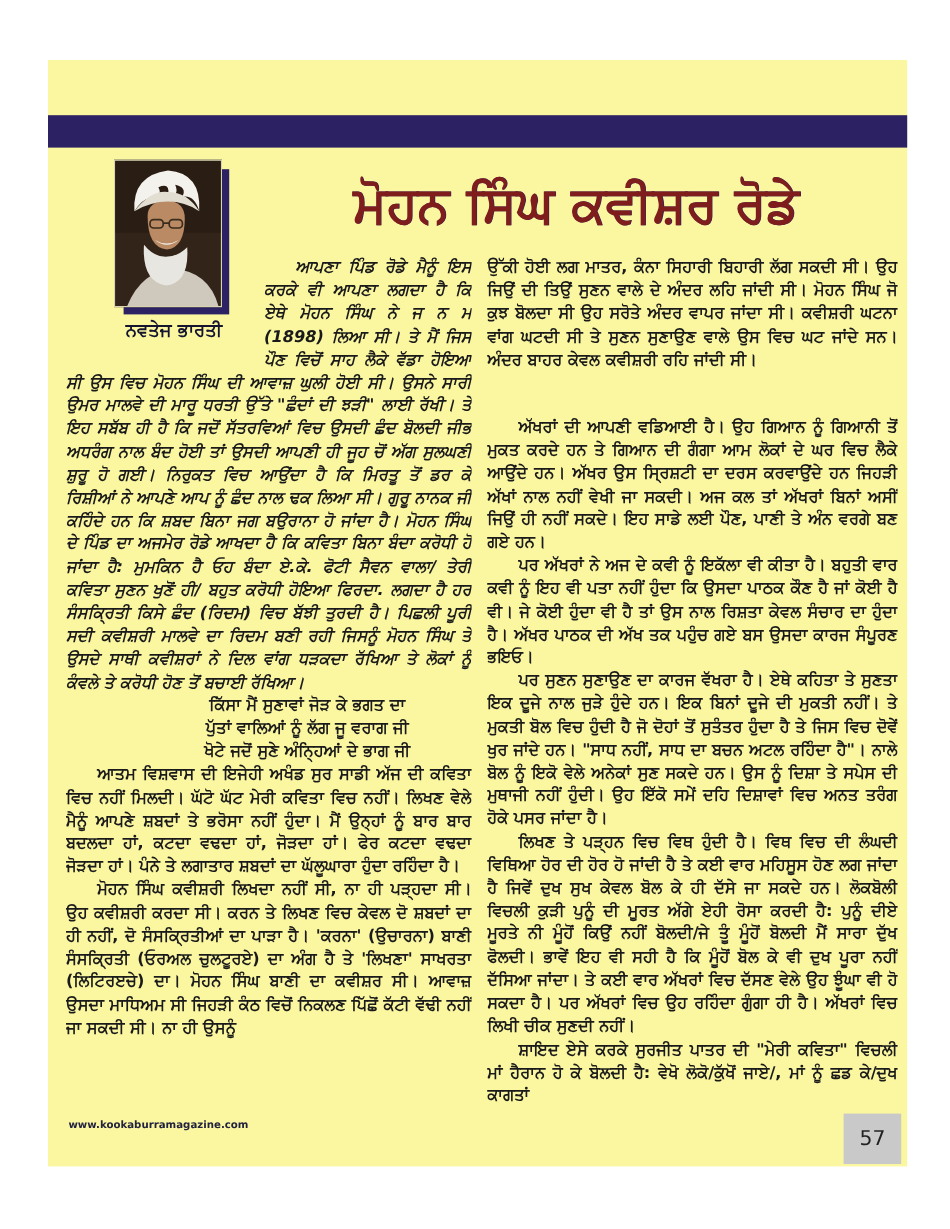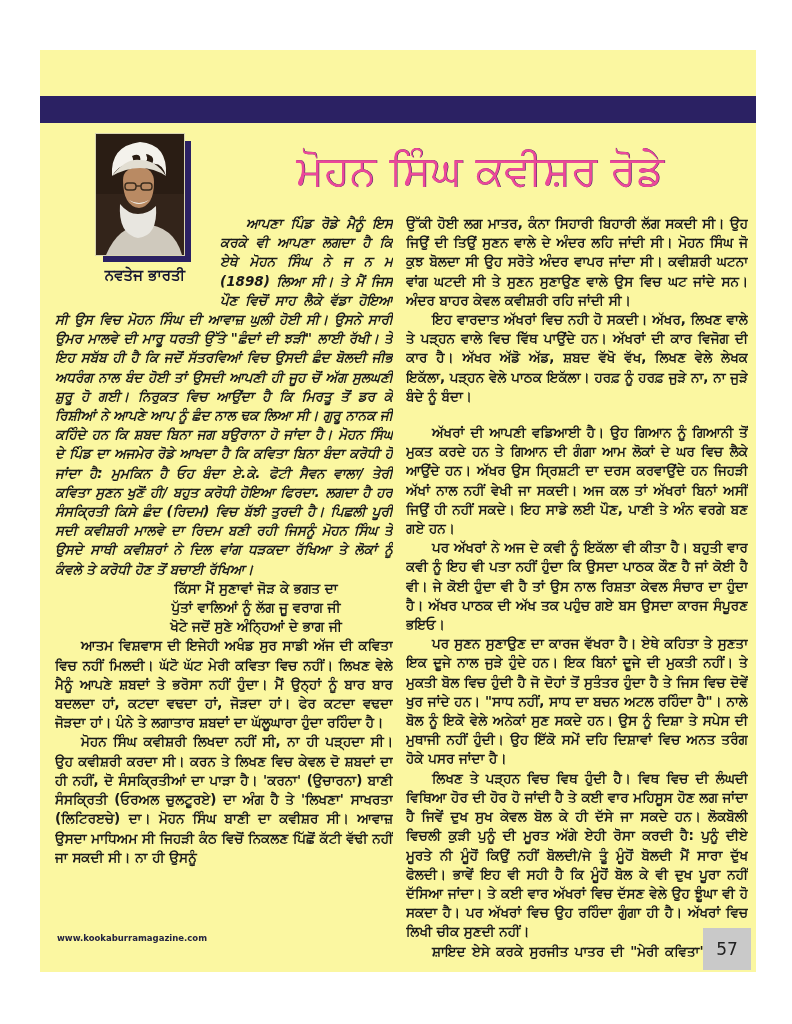--- a/index.html
+++ b/index.html
@@ -8,32 +8,32 @@
   .sheet{position:absolute;left:40px;top:50px;width:716px;height:922px;background:#FBF7A1;}
   .navy-bar{position:absolute;left:40px;top:96px;width:716px;height:27px;background:#2B2163;}
   .photo-shadow{position:absolute;left:103px;top:141px;width:88px;height:121px;background:#2B2163;}
   .photo{position:absolute;left:95px;top:133px;width:88px;height:121px;overflow:hidden;
          border:1px solid #d8d4b0;background:#32241a;}
   .photo svg{display:block;}
   .photo-caption{position:absolute;left:70px;top:266px;width:150px;text-align:center;
                  font-weight:bold;font-size:15px;color:#151530;}
   .page-title{position:absolute;left:210px;top:134px;width:540px;height:72px;
               display:flex;align-items:center;justify-content:center;
-              font-size:42px;font-weight:normal;color:#ec4899;white-space:nowrap;
+              font-size:42px;font-weight:bold;color:#7f1d1d;white-space:nowrap;
               text-shadow:0.5px 0 0 #2B2163;}
   .col{position:absolute;top:214px;overflow:hidden;color:#1A1A1A;
        font-size:13.5px;line-height:19.2px;font-weight:bold;}
   .col-left{left:55px;width:338px;height:715px;}
   .col-right{left:406px;width:342px;height:748px;}
   .float-spacer{float:left;width:165px;height:86px;}
   .para{margin:0;text-align:justify;text-indent:26px;}
   .para.first{text-indent:26px;font-style:italic;}
   .para.noindent{text-indent:0;}
   .para.verse{text-align:center;text-indent:0;margin-left:64px;}
-  .para.gap-before{margin-top:17px;}
+  .para.gap-before{margin-top:37px;}
   .footer-url{position:absolute;left:57px;top:933px;font-size:8.5px;font-weight:bold;color:#23233f;}
   .footer-brand{position:absolute;left:440px;top:933px;width:258px;text-align:right;
                 font-size:15px;font-weight:bold;color:#2B2163;}
   .page-num-box{position:absolute;left:703px;top:928px;width:48px;height:42px;background:#C9C9C9;
                 display:flex;align-items:center;justify-content:center;
                 font-size:17px;color:#222;}
 </style>
 </head>
 <body>
 
@@ -76,21 +76,20 @@
   <p class="para body first">ਆਪਣਾ ਪਿੰਡ ਰੋਡੇ ਮੈਨੂੰ ਇਸ ਕਰਕੇ ਵੀ ਆਪਣਾ ਲਗਦਾ ਹੈ ਕਿ ਏਥੇ ਮੋਹਨ ਸਿੰਘ ਨੇ ਜ ਨ ਮ (1898) ਲਿਆ ਸੀ। ਤੇ ਮੈਂ ਜਿਸ ਪੌਣ ਵਿਚੋਂ ਸਾਹ ਲੈਕੇ ਵੱਡਾ ਹੋਇਆ ਸੀ ਉਸ ਵਿਚ ਮੋਹਨ ਸਿੰਘ ਦੀ ਆਵਾਜ਼ ਘੁਲੀ ਹੋਈ ਸੀ। ਉਸਨੇ ਸਾਰੀ ਉਮਰ ਮਾਲਵੇ ਦੀ ਮਾਰੂ ਧਰਤੀ ਉੱਤੇ "ਛੰਦਾਂ ਦੀ ਝੜੀ" ਲਾਈ ਰੱਖੀ। ਤੇ ਇਹ ਸਬੱਬ ਹੀ ਹੈ ਕਿ ਜਦੋਂ ਸੱਤਰਵਿਆਂ ਵਿਚ ਉਸਦੀ ਛੰਦ ਬੋਲਦੀ ਜੀਭ ਅਧਰੰਗ ਨਾਲ ਬੰਦ ਹੋਈ ਤਾਂ ਉਸਦੀ ਆਪਣੀ ਹੀ ਜੂਹ ਚੋਂ ਅੱਗ ਸੁਲਘਣੀ ਸ਼ੁਰੂ ਹੋ ਗਈ। ਨਿਰੁਕਤ ਵਿਚ ਆਉਂਦਾ ਹੈ ਕਿ ਮਿਰਤੂ ਤੋਂ ਡਰ ਕੇ ਰਿਸ਼ੀਆਂ ਨੇ ਆਪਣੇ ਆਪ ਨੂੰ ਛੰਦ ਨਾਲ ਢਕ ਲਿਆ ਸੀ। ਗੁਰੂ ਨਾਨਕ ਜੀ ਕਹਿੰਦੇ ਹਨ ਕਿ ਸ਼ਬਦ ਬਿਨਾ ਜਗ ਬਉਰਾਨਾ ਹੋ ਜਾਂਦਾ ਹੈ। ਮੋਹਨ ਸਿੰਘ ਦੇ ਪਿੰਡ ਦਾ ਅਜਮੇਰ ਰੋਡੇ ਆਖਦਾ ਹੈ ਕਿ ਕਵਿਤਾ ਬਿਨਾ ਬੰਦਾ ਕਰੋਧੀ ਹੋ ਜਾਂਦਾ ਹੈ: ਮੁਮਕਿਨ ਹੈ ਓਹ ਬੰਦਾ ਏ.ਕੇ. ਫੋਟੀ ਸੈਵਨ ਵਾਲਾ/ ਤੇਰੀ ਕਵਿਤਾ ਸੁਣਨ ਖੁਣੋਂ ਹੀ/ ਬਹੁਤ ਕਰੋਧੀ ਹੋਇਆ ਫਿਰਦਾ. ਲਗਦਾ ਹੈ ਹਰ ਸੰਸਕ੍ਰਿਤੀ ਕਿਸੇ ਛੰਦ (ਰਿਦਮ) ਵਿਚ ਬੱਝੀ ਤੁਰਦੀ ਹੈ। ਪਿਛਲੀ ਪੂਰੀ ਸਦੀ ਕਵੀਸ਼ਰੀ ਮਾਲਵੇ ਦਾ ਰਿਦਮ ਬਣੀ ਰਹੀ ਜਿਸਨੂੰ ਮੋਹਨ ਸਿੰਘ ਤੇ ਉਸਦੇ ਸਾਥੀ ਕਵੀਸ਼ਰਾਂ ਨੇ ਦਿਲ ਵਾਂਗ ਧੜਕਦਾ ਰੱਖਿਆ ਤੇ ਲੋਕਾਂ ਨੂੰ ਕੰਵਲੇ ਤੇ ਕਰੋਧੀ ਹੋਣ ਤੋਂ ਬਚਾਈ ਰੱਖਿਆ।</p>
       <p class="para verse">ਕਿੱਸਾ ਮੈਂ ਸੁਣਾਵਾਂ ਜੋੜ ਕੇ ਭਗਤ ਦਾ</p>
       <p class="para verse">ਪੁੱਤਾਂ ਵਾਲਿਆਂ ਨੂੰ ਲੱਗ ਜੂ ਵਰਾਗ ਜੀ</p>
       <p class="para verse">ਖੋਟੇ ਜਦੋਂ ਸੁਣੇ ਅੰਨ੍ਹਿਆਂ ਦੇ ਭਾਗ ਜੀ</p>
       <p class="para body">ਆਤਮ ਵਿਸ਼ਵਾਸ ਦੀ ਇਜੇਹੀ ਅਖੰਡ ਸੁਰ ਸਾਡੀ ਅੱਜ ਦੀ ਕਵਿਤਾ ਵਿਚ ਨਹੀਂ ਮਿਲਦੀ। ਘੱਟੋ ਘੱਟ ਮੇਰੀ ਕਵਿਤਾ ਵਿਚ ਨਹੀਂ। ਲਿਖਣ ਵੇਲੇ ਮੈਨੂੰ ਆਪਣੇ ਸ਼ਬਦਾਂ ਤੇ ਭਰੋਸਾ ਨਹੀਂ ਹੁੰਦਾ। ਮੈਂ ਉਨ੍ਹਾਂ ਨੂੰ ਬਾਰ ਬਾਰ ਬਦਲਦਾ ਹਾਂ, ਕਟਦਾ ਵਢਦਾ ਹਾਂ, ਜੋੜਦਾ ਹਾਂ। ਫੇਰ ਕਟਦਾ ਵਢਦਾ ਜੋੜਦਾ ਹਾਂ। ਪੰਨੇ ਤੇ ਲਗਾਤਾਰ ਸ਼ਬਦਾਂ ਦਾ ਘੱਲੂਘਾਰਾ ਹੁੰਦਾ ਰਹਿੰਦਾ ਹੈ।</p>
       <p class="para body">ਮੋਹਨ ਸਿੰਘ ਕਵੀਸ਼ਰੀ ਲਿਖਦਾ ਨਹੀਂ ਸੀ, ਨਾ ਹੀ ਪੜ੍ਹਦਾ ਸੀ। ਉਹ ਕਵੀਸ਼ਰੀ ਕਰਦਾ ਸੀ। ਕਰਨ ਤੇ ਲਿਖਣ ਵਿਚ ਕੇਵਲ ਦੋ ਸ਼ਬਦਾਂ ਦਾ ਹੀ ਨਹੀਂ, ਦੋ ਸੰਸਕ੍ਰਿਤੀਆਂ ਦਾ ਪਾੜਾ ਹੈ। 'ਕਰਨਾ' (ਉਚਾਰਨਾ) ਬਾਣੀ ਸੰਸਕ੍ਰਿਤੀ (ਓਰਅਲ ਚੁਲਟੂਰਏ) ਦਾ ਅੰਗ ਹੈ ਤੇ 'ਲਿਖਣਾ' ਸਾਖਰਤਾ (ਲਿਟਿਰੲਚੇ) ਦਾ। ਮੋਹਨ ਸਿੰਘ ਬਾਣੀ ਦਾ ਕਵੀਸ਼ਰ ਸੀ। ਆਵਾਜ਼ ਉਸਦਾ ਮਾਧਿਅਮ ਸੀ ਜਿਹੜੀ ਕੰਠ ਵਿਚੋਂ ਨਿਕਲਣ ਪਿੱਛੋਂ ਕੱਟੀ ਵੱਢੀ ਨਹੀਂ ਜਾ ਸਕਦੀ ਸੀ। ਨਾ ਹੀ ਉਸਨੂੰ</p>
     </div>
 
   <div class="col col-right" id="right-column">
       <p class="para body noindent">ਉੱਕੀ ਹੋਈ ਲਗ ਮਾਤਰ, ਕੰਨਾ ਸਿਹਾਰੀ ਬਿਹਾਰੀ ਲੱਗ ਸਕਦੀ ਸੀ। ਉਹ ਜਿਉਂ ਦੀ ਤਿਉਂ ਸੁਣਨ ਵਾਲੇ ਦੇ ਅੰਦਰ ਲਹਿ ਜਾਂਦੀ ਸੀ। ਮੋਹਨ ਸਿੰਘ ਜੋ ਕੁਝ ਬੋਲਦਾ ਸੀ ਉਹ ਸਰੋਤੇ ਅੰਦਰ ਵਾਪਰ ਜਾਂਦਾ ਸੀ। ਕਵੀਸ਼ਰੀ ਘਟਨਾ ਵਾਂਗ ਘਟਦੀ ਸੀ ਤੇ ਸੁਣਨ ਸੁਣਾਉਣ ਵਾਲੇ ਉਸ ਵਿਚ ਘਟ ਜਾਂਦੇ ਸਨ। ਅੰਦਰ ਬਾਹਰ ਕੇਵਲ ਕਵੀਸ਼ਰੀ ਰਹਿ ਜਾਂਦੀ ਸੀ।</p>
-      <p class="para body">ਇਹ ਵਾਰਦਾਤ ਅੱਖਰਾਂ ਵਿਚ ਨਹੀ ਹੋ ਸਕਦੀ। ਅੱਖਰ, ਲਿਖਣ ਵਾਲੇ ਤੇ ਪੜ੍ਹਨ ਵਾਲੇ ਵਿਚ ਵਿੱਥ ਪਾਉਂਦੇ ਹਨ। ਅੱਖਰਾਂ ਦੀ ਕਾਰ ਵਿਜੋਗ ਦੀ ਕਾਰ ਹੈ। ਅੱਖਰ ਅੱਡੋ ਅੱਡ, ਸ਼ਬਦ ਵੱਖੋ ਵੱਖ, ਲਿਖਣ ਵੇਲੇ ਲੇਖਕ ਇਕੱਲਾ, ਪੜ੍ਹਨ ਵੇਲੇ ਪਾਠਕ ਇਕੱਲਾ। ਹਰਫ਼ ਨੂੰ ਹਰਫ਼ ਜੁੜੇ ਨਾ, ਨਾ ਜੁੜੇ ਬੰਦੇ ਨੂੰ ਬੰਦਾ।</p>
       <p class="para body gap-before">ਅੱਖਰਾਂ ਦੀ ਆਪਣੀ ਵਡਿਆਈ ਹੈ। ਉਹ ਗਿਆਨ ਨੂੰ ਗਿਆਨੀ ਤੋਂ ਮੁਕਤ ਕਰਦੇ ਹਨ ਤੇ ਗਿਆਨ ਦੀ ਗੰਗਾ ਆਮ ਲੋਕਾਂ ਦੇ ਘਰ ਵਿਚ ਲੈਕੇ ਆਉਂਦੇ ਹਨ। ਅੱਖਰ ਉਸ ਸ੍ਰਿਸ਼ਟੀ ਦਾ ਦਰਸ ਕਰਵਾਉਂਦੇ ਹਨ ਜਿਹੜੀ ਅੱਖਾਂ ਨਾਲ ਨਹੀਂ ਵੇਖੀ ਜਾ ਸਕਦੀ। ਅਜ ਕਲ ਤਾਂ ਅੱਖਰਾਂ ਬਿਨਾਂ ਅਸੀਂ ਜਿਉਂ ਹੀ ਨਹੀਂ ਸਕਦੇ। ਇਹ ਸਾਡੇ ਲਈ ਪੌਣ, ਪਾਣੀ ਤੇ ਅੰਨ ਵਰਗੇ ਬਣ ਗਏ ਹਨ।</p>
       <p class="para body">ਪਰ ਅੱਖਰਾਂ ਨੇ ਅਜ ਦੇ ਕਵੀ ਨੂੰ ਇਕੱਲਾ ਵੀ ਕੀਤਾ ਹੈ। ਬਹੁਤੀ ਵਾਰ ਕਵੀ ਨੂੰ ਇਹ ਵੀ ਪਤਾ ਨਹੀਂ ਹੁੰਦਾ ਕਿ ਉਸਦਾ ਪਾਠਕ ਕੌਣ ਹੈ ਜਾਂ ਕੋਈ ਹੈ ਵੀ। ਜੇ ਕੋਈ ਹੁੰਦਾ ਵੀ ਹੈ ਤਾਂ ਉਸ ਨਾਲ ਰਿਸ਼ਤਾ ਕੇਵਲ ਸੰਚਾਰ ਦਾ ਹੁੰਦਾ ਹੈ। ਅੱਖਰ ਪਾਠਕ ਦੀ ਅੱਖ ਤਕ ਪਹੁੰਚ ਗਏ ਬਸ ਉਸਦਾ ਕਾਰਜ ਸੰਪੂਰਣ ਭਇਓ।</p>
       <p class="para body">ਪਰ ਸੁਣਨ ਸੁਣਾਉਣ ਦਾ ਕਾਰਜ ਵੱਖਰਾ ਹੈ। ਏਥੇ ਕਹਿਤਾ ਤੇ ਸੁਣਤਾ ਇਕ ਦੂਜੇ ਨਾਲ ਜੁੜੇ ਹੁੰਦੇ ਹਨ। ਇਕ ਬਿਨਾਂ ਦੂਜੇ ਦੀ ਮੁਕਤੀ ਨਹੀਂ। ਤੇ ਮੁਕਤੀ ਬੋਲ ਵਿਚ ਹੁੰਦੀ ਹੈ ਜੋ ਦੋਹਾਂ ਤੋਂ ਸੁਤੰਤਰ ਹੁੰਦਾ ਹੈ ਤੇ ਜਿਸ ਵਿਚ ਦੋਵੇਂ ਖੁਰ ਜਾਂਦੇ ਹਨ। "ਸਾਧ ਨਹੀਂ, ਸਾਧ ਦਾ ਬਚਨ ਅਟਲ ਰਹਿੰਦਾ ਹੈ"। ਨਾਲੇ ਬੋਲ ਨੂੰ ਇਕੋ ਵੇਲੇ ਅਨੇਕਾਂ ਸੁਣ ਸਕਦੇ ਹਨ। ਉਸ ਨੂੰ ਦਿਸ਼ਾ ਤੇ ਸਪੇਸ ਦੀ ਮੁਥਾਜੀ ਨਹੀਂ ਹੁੰਦੀ। ਉਹ ਇੱਕੋ ਸਮੇਂ ਦਹਿ ਦਿਸ਼ਾਵਾਂ ਵਿਚ ਅਨਤ ਤਰੰਗ ਹੋਕੇ ਪਸਰ ਜਾਂਦਾ ਹੈ।</p>
       <p class="para body">ਲਿਖਣ ਤੇ ਪੜ੍ਹਨ ਵਿਚ ਵਿਥ ਹੁੰਦੀ ਹੈ। ਵਿਥ ਵਿਚ ਦੀ ਲੰਘਦੀ ਵਿਥਿਆ ਹੋਰ ਦੀ ਹੋਰ ਹੋ ਜਾਂਦੀ ਹੈ ਤੇ ਕਈ ਵਾਰ ਮਹਿਸੂਸ ਹੋਣ ਲਗ ਜਾਂਦਾ ਹੈ ਜਿਵੇਂ ਦੁਖ ਸੁਖ ਕੇਵਲ ਬੋਲ ਕੇ ਹੀ ਦੱਸੇ ਜਾ ਸਕਦੇ ਹਨ। ਲੋਕਬੋਲੀ ਵਿਚਲੀ ਕੁੜੀ ਪੁਨੂੰ ਦੀ ਮੂਰਤ ਅੱਗੇ ਏਹੀ ਰੋਸਾ ਕਰਦੀ ਹੈ: ਪੁਨੂੰ ਦੀਏ ਮੂਰਤੇ ਨੀ ਮੂੰਹੋਂ ਕਿਉਂ ਨਹੀਂ ਬੋਲਦੀ/ਜੇ ਤੂੰ ਮੂੰਹੋਂ ਬੋਲਦੀ ਮੈਂ ਸਾਰਾ ਦੁੱਖ ਫੋਲਦੀ। ਭਾਵੇਂ ਇਹ ਵੀ ਸਹੀ ਹੈ ਕਿ ਮੂੰਹੋਂ ਬੋਲ ਕੇ ਵੀ ਦੁਖ ਪੂਰਾ ਨਹੀਂ ਦੱਸਿਆ ਜਾਂਦਾ। ਤੇ ਕਈ ਵਾਰ ਅੱਖਰਾਂ ਵਿਚ ਦੱਸਣ ਵੇਲੇ ਉਹ ਝੂੰਘਾ ਵੀ ਹੋ ਸਕਦਾ ਹੈ। ਪਰ ਅੱਖਰਾਂ ਵਿਚ ਉਹ ਰਹਿੰਦਾ ਗੁੰਗਾ ਹੀ ਹੈ। ਅੱਖਰਾਂ ਵਿਚ ਲਿਖੀ ਚੀਕ ਸੁਣਦੀ ਨਹੀਂ।</p>
       <p class="para body">ਸ਼ਾਇਦ ਏਸੇ ਕਰਕੇ ਸੁਰਜੀਤ ਪਾਤਰ ਦੀ "ਮੇਰੀ ਕਵਿਤਾ" ਵਿਚਲੀ ਮਾਂ ਹੈਰਾਨ ਹੋ ਕੇ ਬੋਲਦੀ ਹੈ: ਵੇਖੋ ਲੋਕੋ/ਕੁੱਖੋਂ ਜਾਏ/, ਮਾਂ ਨੂੰ ਛਡ ਕੇ/ਦੁਖ ਕਾਗਤਾਂ</p>
     </div>
 
   <div class="footer-url">www.kookaburramagazine.com</div>
 
 

